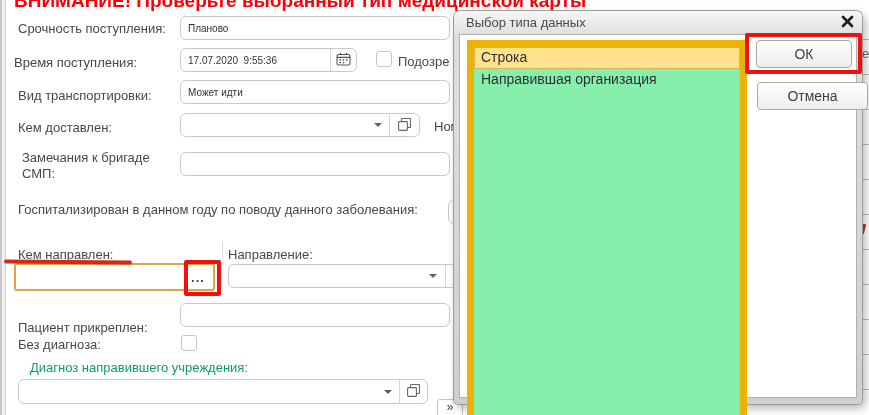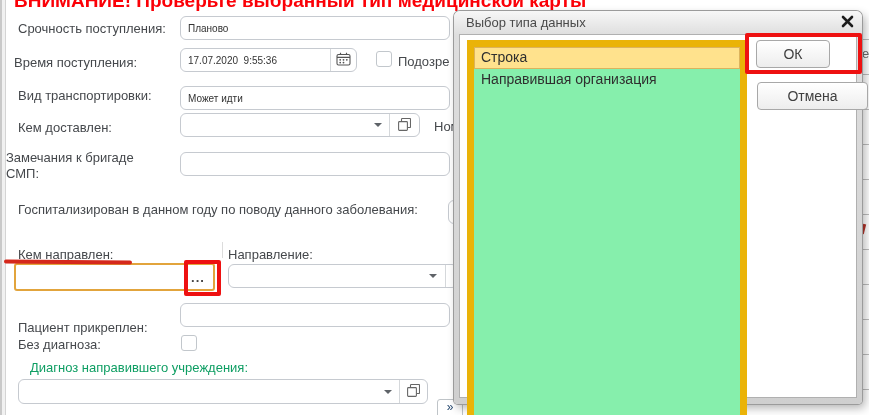--- a/index.html
+++ b/index.html
@@ -89,42 +89,42 @@
             <circle cx="4.2" cy="10.6" r="0.9" fill="#555"></circle>
           <circle cx="7.5" cy="10.6" r="0.9" fill="#555"></circle>
         </svg>
       </span>
     </div>
   </div>
   <div class="cb" style="left:376px;top:51px"></div>
   <div class="lbl" style="left:398px;top:54px;width:60px;overflow:hidden;white-space:nowrap">Подозре</div>
 
   <div class="lbl" style="left:18px;top:88px">Вид транспортировки:</div>
-  <div class="fld" style="left:180px;top:86px;width:270px">
+  <div class="fld" style="left:180px;top:80px;width:270px">
     <div class="txt">Может идти</div>
   </div>
 
   <div class="lbl" style="left:18px;top:120px">Кем доставлен:</div>
   <div class="fld" style="left:180px;top:113px;width:240px">
     <div class="txt"></div>
     <div class="seg" style="width:22px">
       <span class="arr"></span>
     </div>
     <div class="seg bordered" style="width:30px">
       <span>
         <svg width="13" height="13" viewBox="0 0 13 13">
           <path d="M3.5 3.5 v-2.2 a0.8 0.8 0 0 1 0.8 -0.8 h7.4 a0.8 0.8 0 0 1 0.8 0.8 v7.4 a0.8 0.8 0 0 1 -0.8 0.8 h-2.2" fill="none" stroke="#666" stroke-width="1.1"></path>
           <rect x="0.6" y="3.6" width="8.8" height="8.8" rx="0.8" fill="#fff" stroke="#666" stroke-width="1.1"></rect>
         </svg>
       </span>
     </div>
   </div>
   <div class="lbl" style="left:434px;top:119px;white-space:nowrap">Ном</div>
 
-  <div class="lbl" style="left:6px;top:150px;width:162px">Замечания к бригаде СМП:</div>
+  <div class="lbl" style="left:22px;top:150px;width:162px">Замечания к бригаде СМП:</div>
   <div class="fld" style="left:180px;top:152px;width:270px">
     <div class="txt"></div>
   </div>
 
   <div class="lbl" style="left:18px;top:202px;width:420px">Госпитализирован в данном году по поводу данного заболевания:</div>
   <div class="fld" style="left:448px;top:200px;width:30px"></div>
 
   <div class="lbl" style="left:18px;top:247px">Кем направлен:</div>
   <div class="redline" style="left:4px;top:260px;width:128px"></div>
   <div class="focusfld" style="left:14px;top:263px;width:201px">
@@ -178,19 +178,19 @@
           <line x1="2" y1="2" x2="11" y2="11" stroke="#1c1c1c" stroke-width="2.6" stroke-linecap="round"></line>
           <line x1="11" y1="2" x2="2" y2="11" stroke="#1c1c1c" stroke-width="2.6" stroke-linecap="round"></line>
         </svg>
       </span>
     </div>
     <div class="dlg-body">
       <div class="listbox">
         <div class="listitem selected">Строка</div>
         <div class="listitem">Направившая организация</div>
       </div>
-      <div class="btn" style="left:296px;top:5px;width:74px">ОК</div>
+      <div class="btn" style="left:296px;top:5px;width:96px">ОК</div>
       <div class="redrect" style="left:285px;top:-2px;width:117px;height:41px"></div>
       <div class="btn" style="left:297px;top:47px;width:111px">Отмена</div>
     </div>
   </div>
 
 </div>
 
 </body></html>

